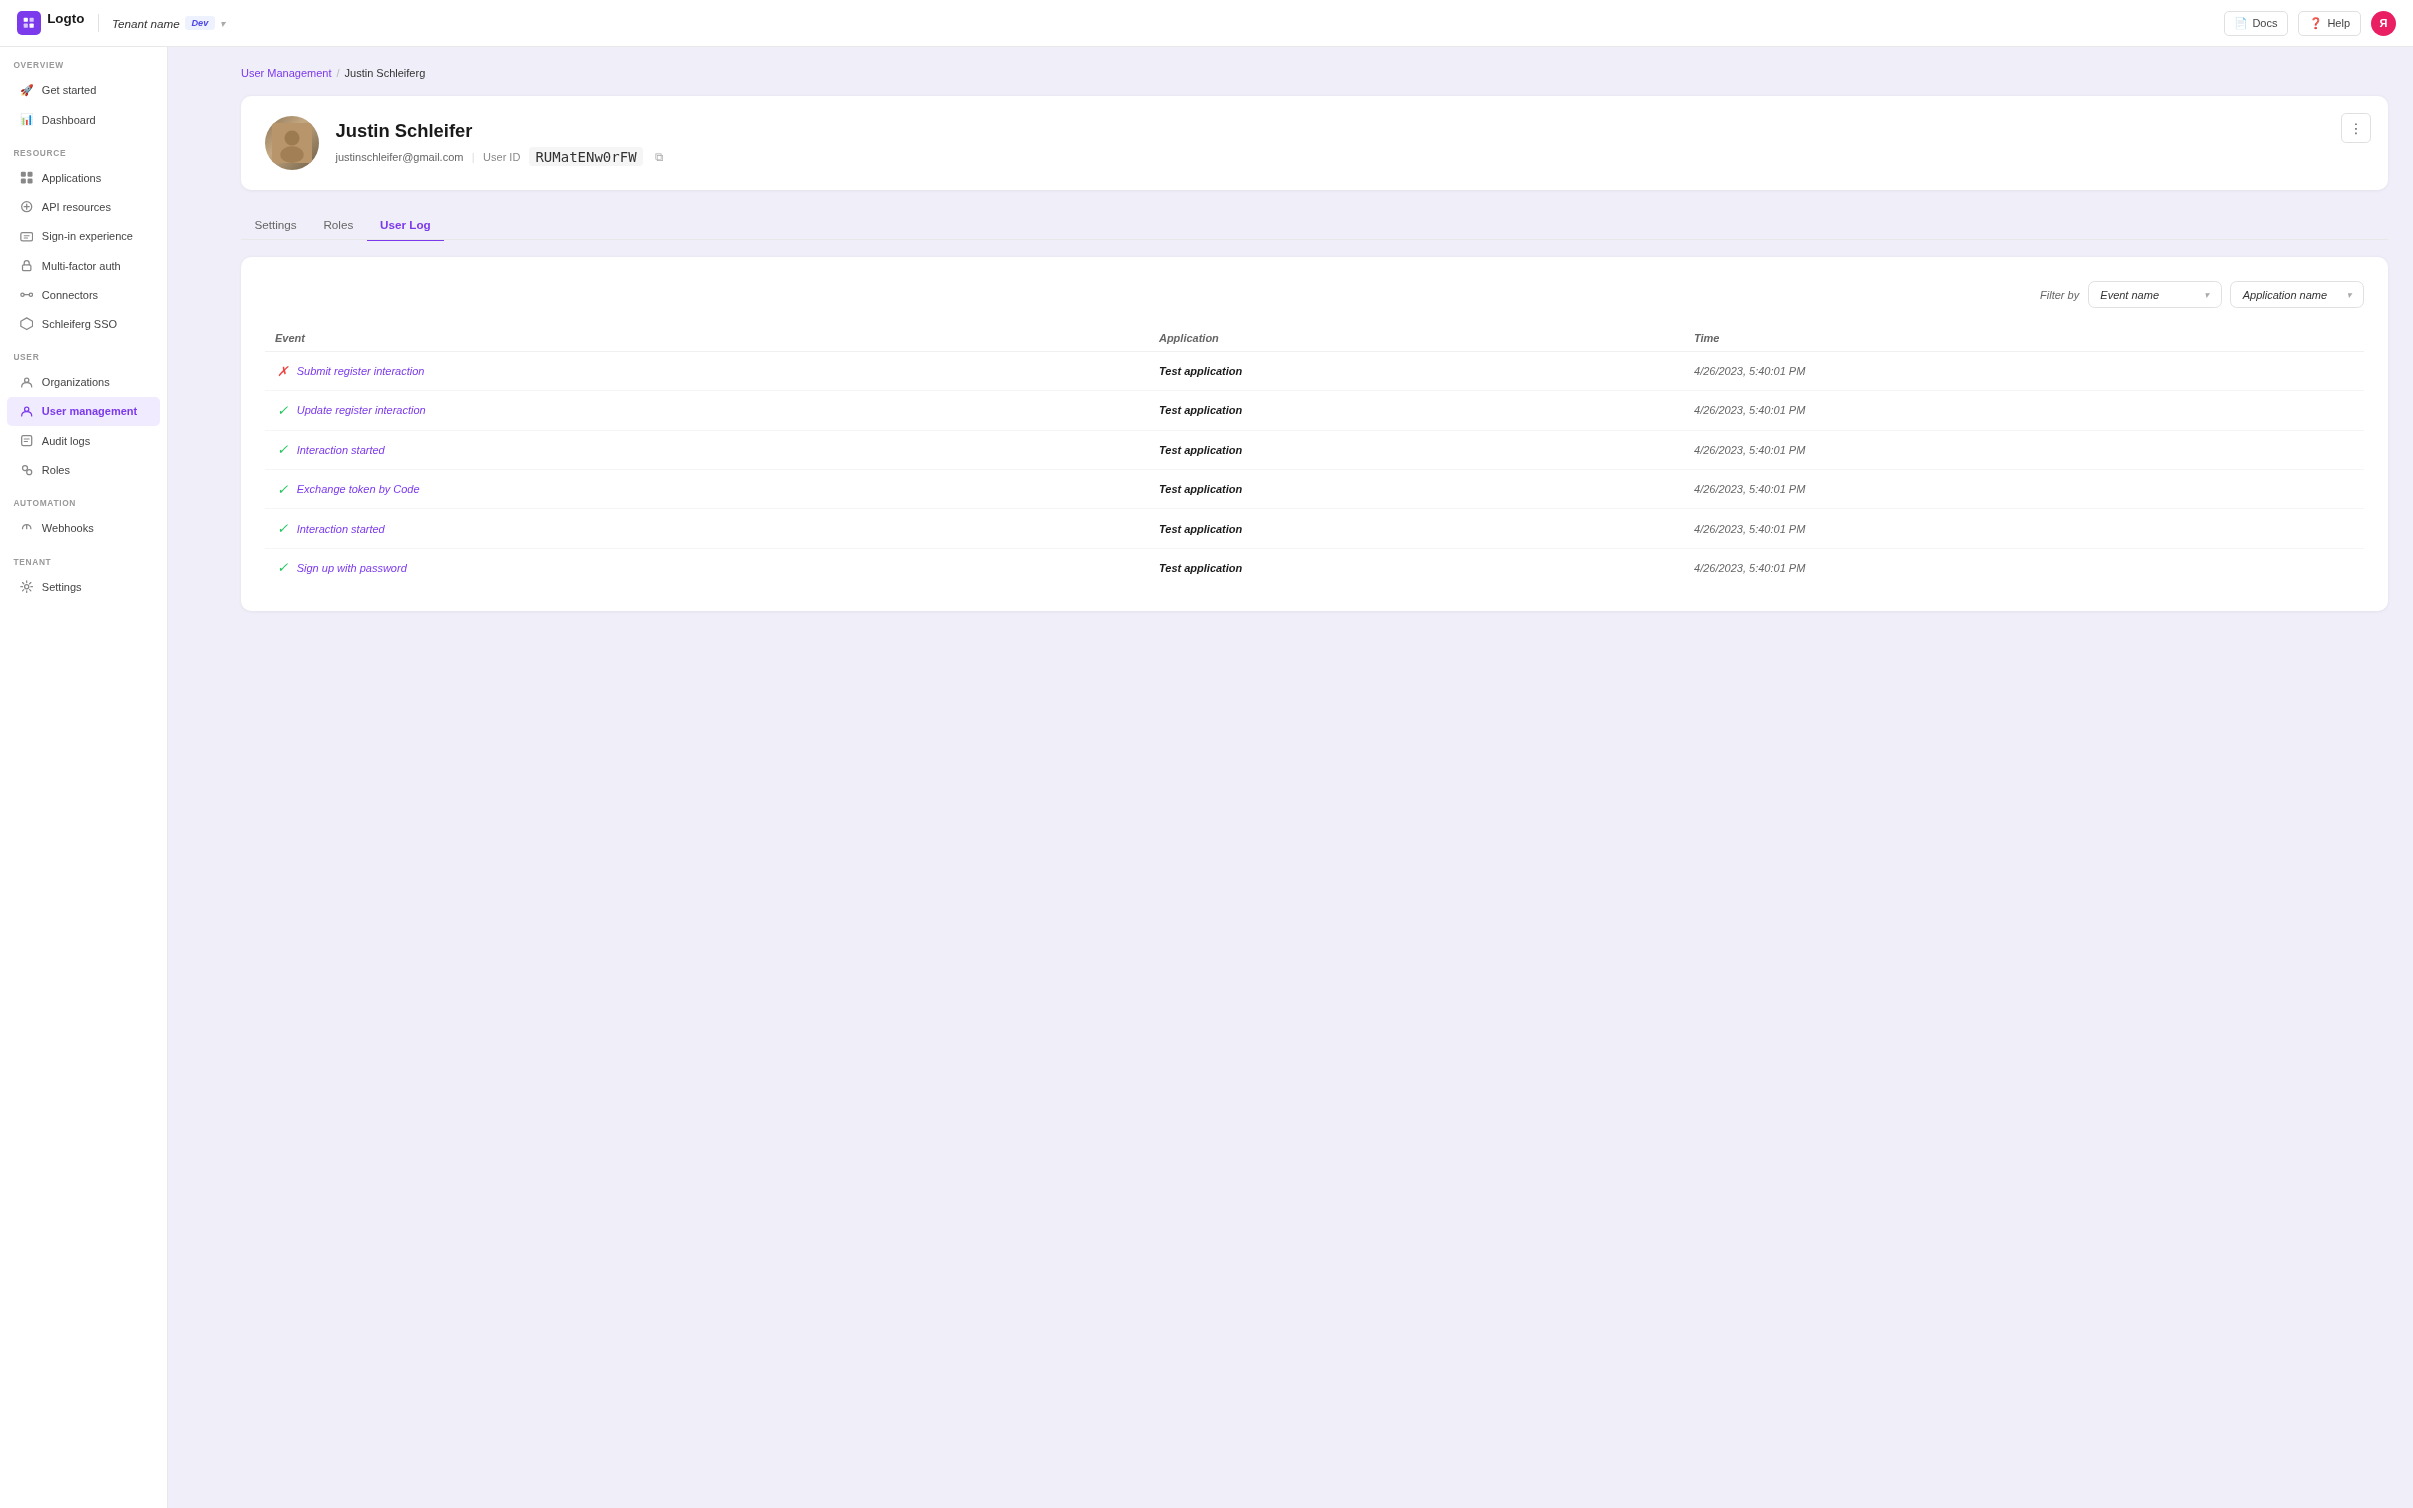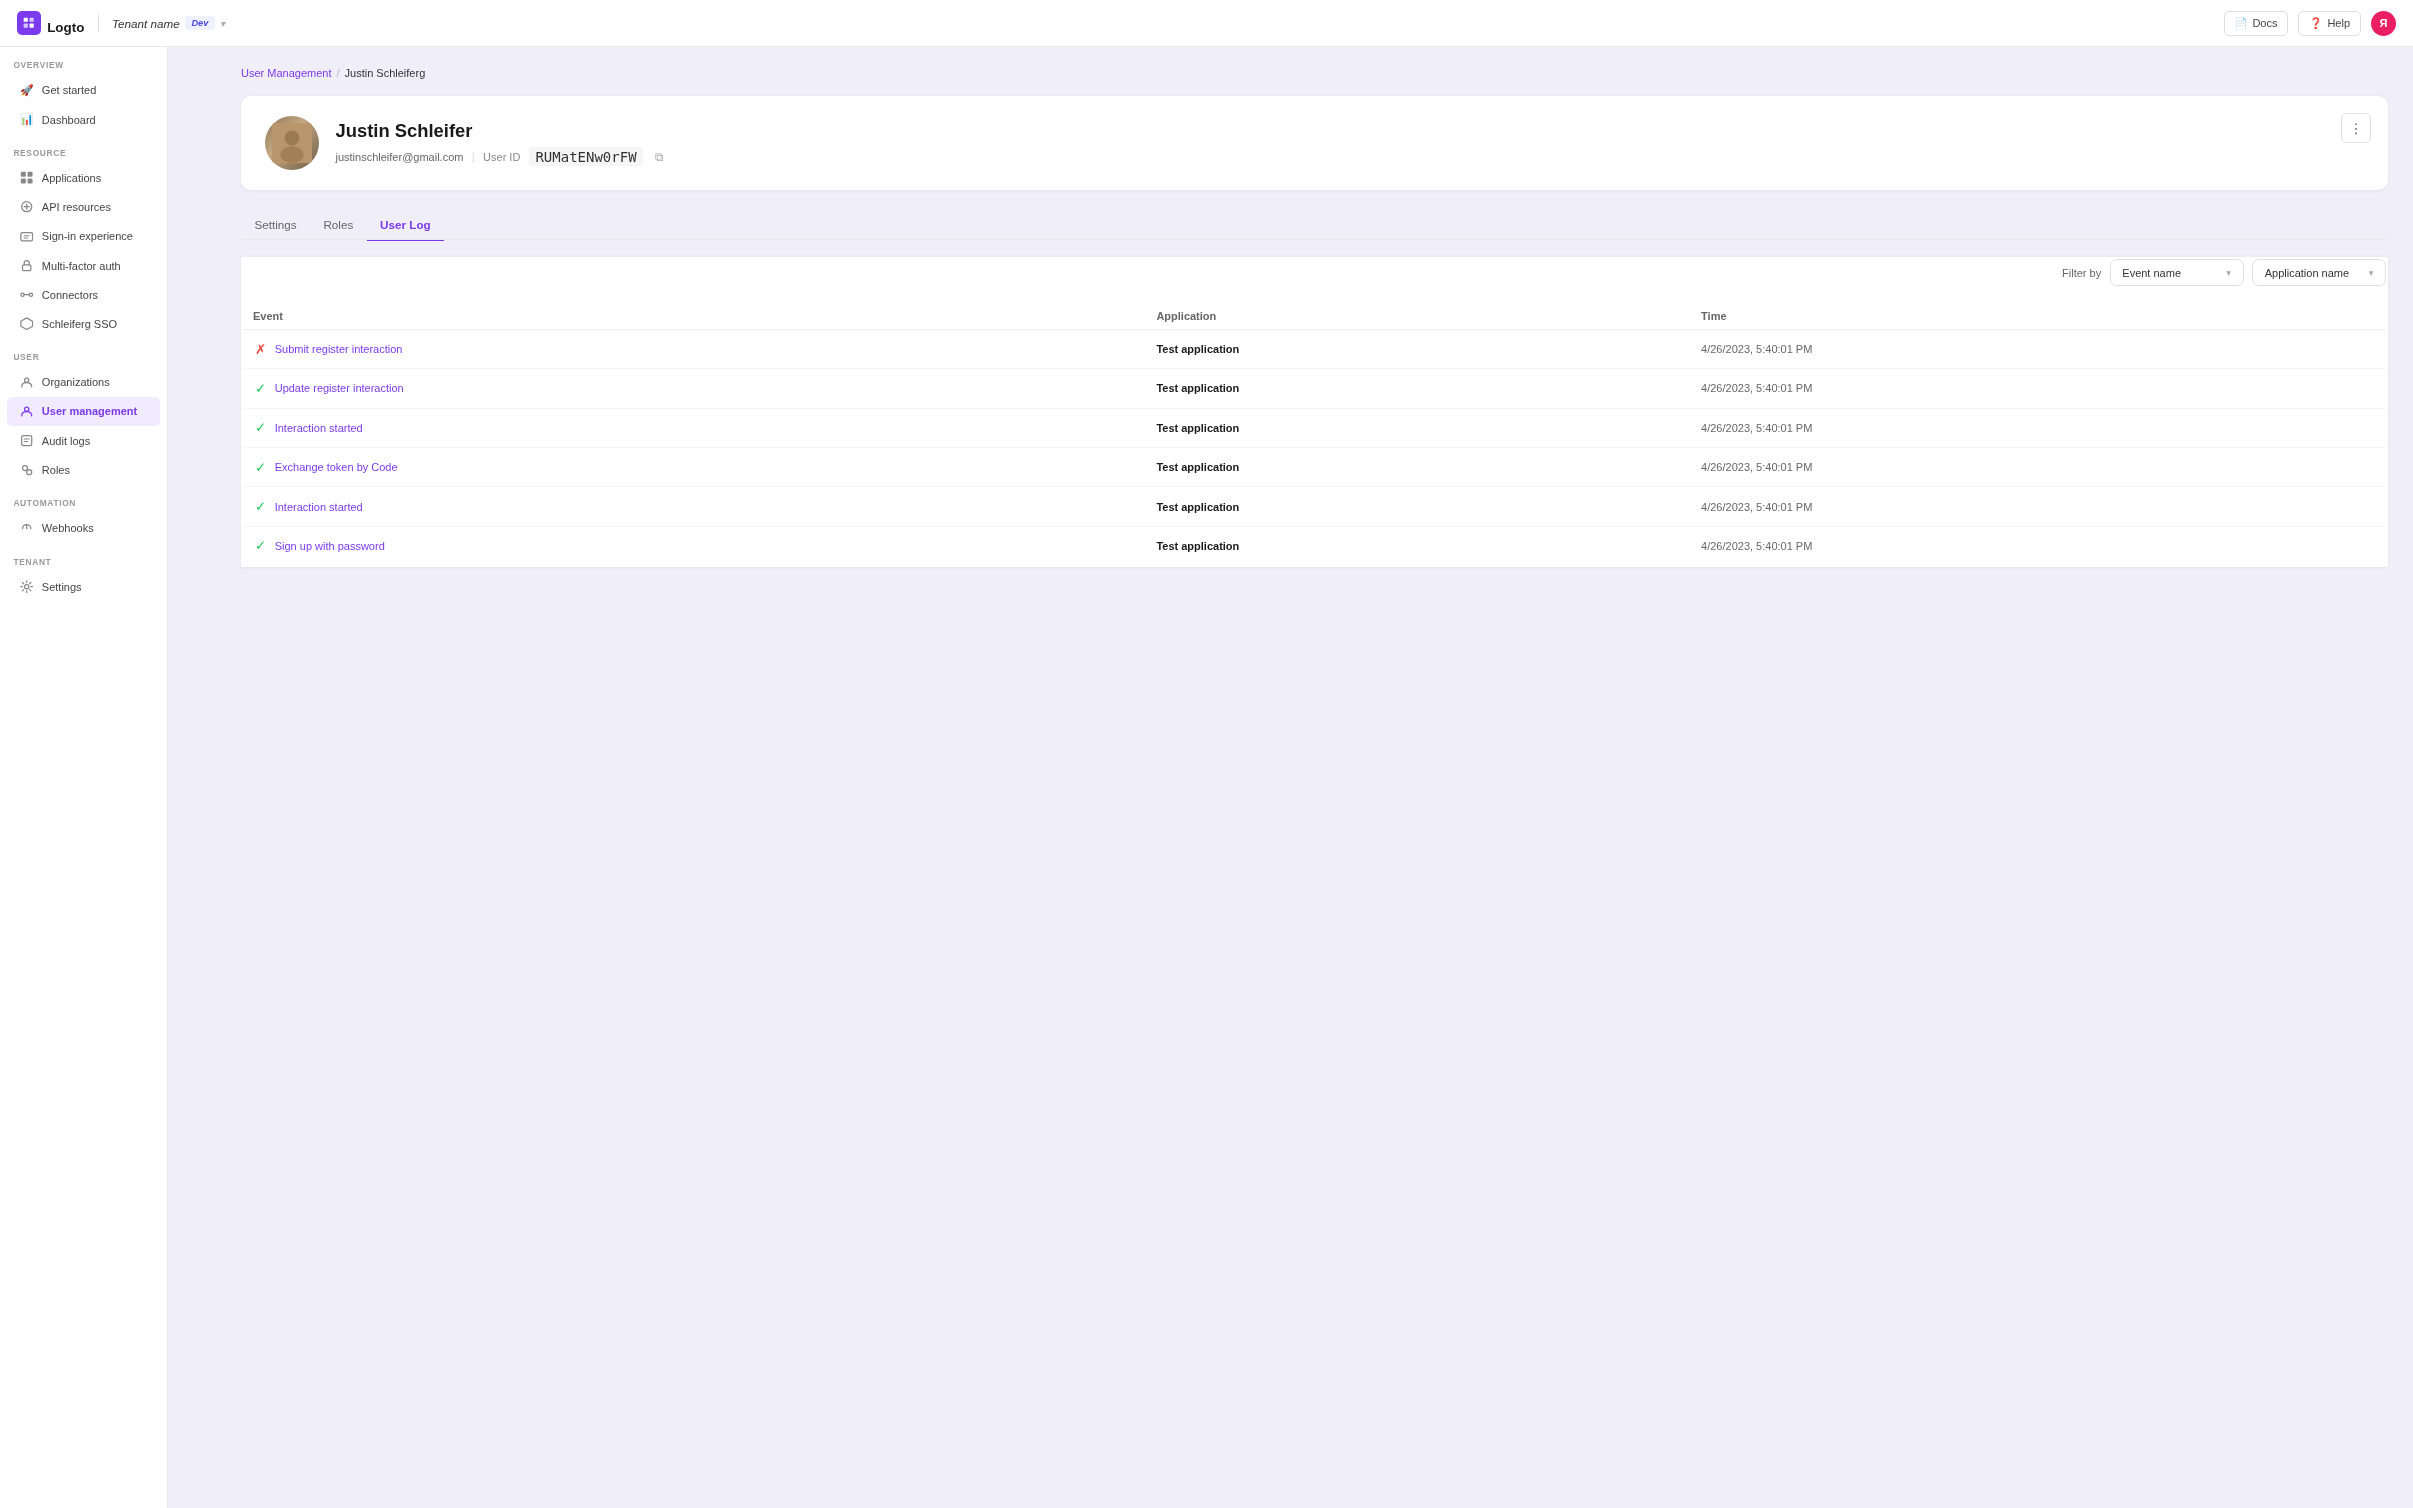--- a/index.html
+++ b/index.html
@@ -5,21 +5,21 @@
     * { box-sizing: border-box; margin: 0; padding: 0; }
     body { font-family: -apple-system, BlinkMacSystemFont, 'Segoe UI', sans-serif; background: #f0eef8; display: flex; height: 100vh; overflow: hidden; font-size: 11.7px; }
 
     .sidebar-section-label { font-size: 8.4px; font-weight: 600; color: #999; text-transform: uppercase; letter-spacing: 0.08em; padding: 13.4px 13.4px 5px; }
     .sidebar-item { display: flex; align-items: center; gap: 8.4px; padding: 7.5px 13.4px; cursor: pointer; border-radius: 5px; margin: 0.8px 6.7px; color: #444; font-size: 11px; font-weight: 500; }
     .sidebar-item.active { background: #f0ebff; color: #7c3aed; font-weight: 600; }
     .sidebar-item-icon { width: 13.4px; height: 13.4px; display: flex; align-items: center; justify-content: center; flex-shrink: 0; }
 
     
     .topbar { position: fixed; top: 0; left: 0; right: 0; height: 47px; background: #fff; border-bottom: 0.8px solid #e8e8e8; display: flex; align-items: center; padding: 0 17px; z-index: 100; gap: 10px; }
-    .topbar-logo { display: flex; align-items: flex-end; gap: 6.7px; }
+    .topbar-logo { display: flex; align-items: flex-start; gap: 6.7px; }
     .topbar-logo-icon { width: 23.5px; height: 23.5px; background: #7c3aed; border-radius: 5px; display: flex; align-items: center; justify-content: center; color: white; font-size: 11px; font-weight: bold; }
     .topbar-logo-text { font-size: 13.4px; font-weight: 700; color: #1a1a1a; }
     .topbar-sep { width: 0.8px; height: 18.4px; background: #e0e0e0; margin: 0 3.4px; }
     .topbar-tenant { display: flex; align-items: center; gap: 5px; font-size: 11.7px; color: #333; cursor: pointer; font-style: italic; }
     .topbar-badge { background: #eef2ff; color: #4f46e5; font-size: 9.2px; font-weight: 600; padding: 1.7px 6.7px; border-radius: 3.4px; }
     .topbar-actions { margin-left: auto; display: flex; align-items: center; gap: 10px; }
     .topbar-btn { display: flex; align-items: center; gap: 4.2px; padding: 5px 10px; border-radius: 5px; border: 0.8px solid #e0e0e0; background: #fff; cursor: pointer; font-size: 11px; color: #444; }
     .topbar-avatar { width: 25px; height: 25px; background: #e91e63; border-radius: 50%; display: flex; align-items: center; justify-content: center; color: white; font-size: 11px; font-weight: 600; cursor: pointer; }
 
     
@@ -45,21 +45,21 @@
     .user-id-value { background: #f5f5f5; padding: 1.7px 6.7px; border-radius: 3.4px; font-family: monospace; font-size: 14px; color: #333; }
     .user-id-copy { cursor: pointer; color: #aaa; font-size: 11.7px; margin-left: 3.4px; }
     .user-more-btn { position: absolute; top: 17px; right: 17px; width: 30px; height: 30px; border: 0.8px solid #e0e0e0; border-radius: 5px; background: #fff; cursor: pointer; display: flex; align-items: center; justify-content: center; font-size: 13.4px; color: #555; }
 
     
     .tabs { display: flex; gap: 0; border-bottom: 1.7px solid #e8e8e8; margin-bottom: 17px; }
     .tab { padding: 8.4px 13.4px; cursor: pointer; font-size: 11.7px; color: #666; border-bottom: 1.7px solid transparent; margin-bottom: -1.7px; font-weight: 500; }
     .tab.active { color: #7c3aed; border-bottom-color: #7c3aed; font-weight: 600; }
 
     
-    .log-panel { background: #fff; border-radius: 2px; padding: 2px; box-shadow: 0 0.8px 3.4px rgba(0,0,0,0.06); }
+    .log-panel { background: #fff; border-radius: 10px; padding: 24px; box-shadow: 0 0.8px 3.4px rgba(0,0,0,0.06); font-style: italic; }
     .log-filter-row { display: flex; align-items: center; justify-content: flex-end; gap: 8.4px; margin-bottom: 17px; }
     .filter-label { font-size: 11px; color: #666; }
     .filter-select { display: flex; align-items: center; gap: 5px; padding: 6.7px 11.7px; border: 0.8px solid #e0e0e0; border-radius: 6.7px; background: #fff; cursor: pointer; font-size: 11px; color: #333; min-width: 134px; }
     .filter-select-arrow { margin-left: auto; color: #aaa; font-size: 9.2px; }
 
     .log-table { width: 100%; border-collapse: collapse; }
     .log-table th { text-align: left; font-size: 11px; font-weight: 600; color: #666; padding: 6.7px 10px; border-bottom: 0.8px solid #f0f0f0; }
     .log-table td { padding: 11.7px 10px; border-bottom: 0.8px solid #f5f5f5; font-size: 11px; color: #333; vertical-align: middle; }
     .log-table tr:last-child td { border-bottom: none; }
     .event-cell { display: flex; align-items: center; gap: 6.7px; }

